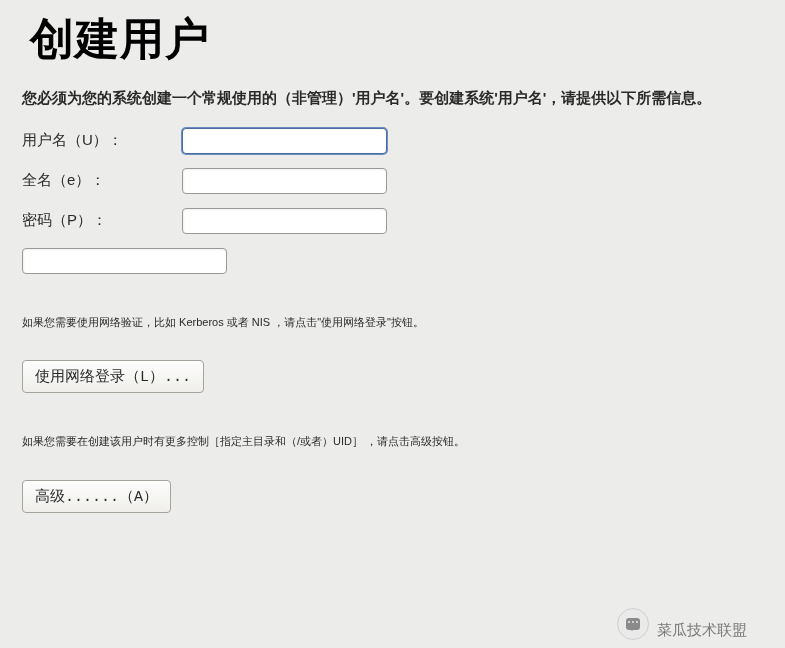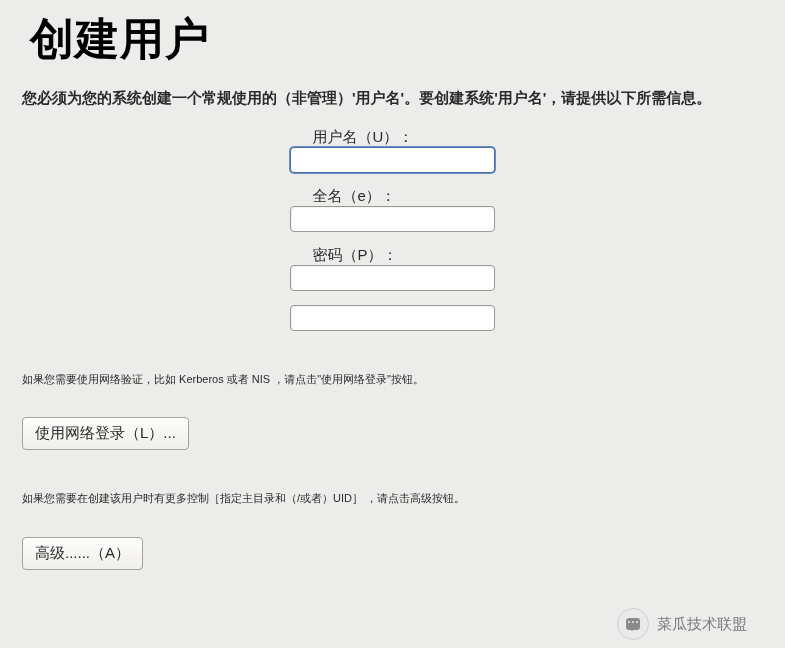--- a/index.html
+++ b/index.html
@@ -27,21 +27,20 @@
       font-size: 15px;
       line-height: 1.5;
       margin-bottom: 18px;
       max-width: 720px;
       font-weight: bold;
     }
     .form-row {
       display: flex;
       align-items: center;
       margin-bottom: 14px;
-      flex-direction: column;
     }
     .form-label {
       width: 160px;
       font-size: 15px;
       color: #2a2a2a;
     }
     .form-input {
       width: 205px;
       height: 26px;
       border: 1px solid #9b9893;
@@ -66,28 +65,28 @@
     }
     .btn {
       display: inline-block;
       border: 1px solid #a6a39d;
       border-radius: 4px;
       padding: 6px 12px;
       font-size: 15px;
       background: linear-gradient(to bottom, #fdfdfc 0%, #efeeea 100%);
       color: #2a2a2a;
       cursor: default;
-      font-family: Liberation Sans, sans-serif;
+      font-family: Liberation Mono, monospace;
     }
     .watermark {
       position: absolute;
       right: 38px;
       bottom: 8px;
       display: flex;
-      align-items: center;
+      align-items: flex-end;
       gap: 8px;
       color: #7a7a7a;
       font-size: 15px;
     }
     .wm-circle {
       width: 30px;
       height: 30px;
       border-radius: 50%;
       background: #eaeaea;
       border: 1px solid #d0d0d0;

